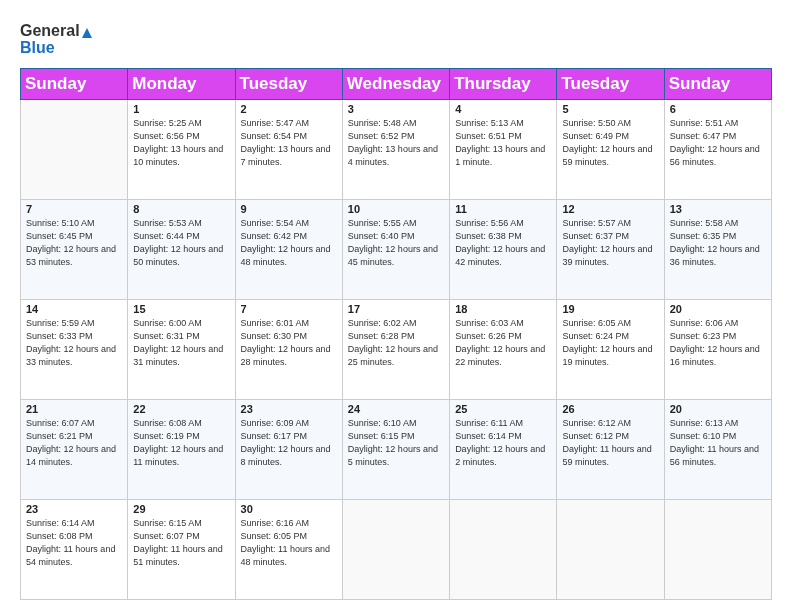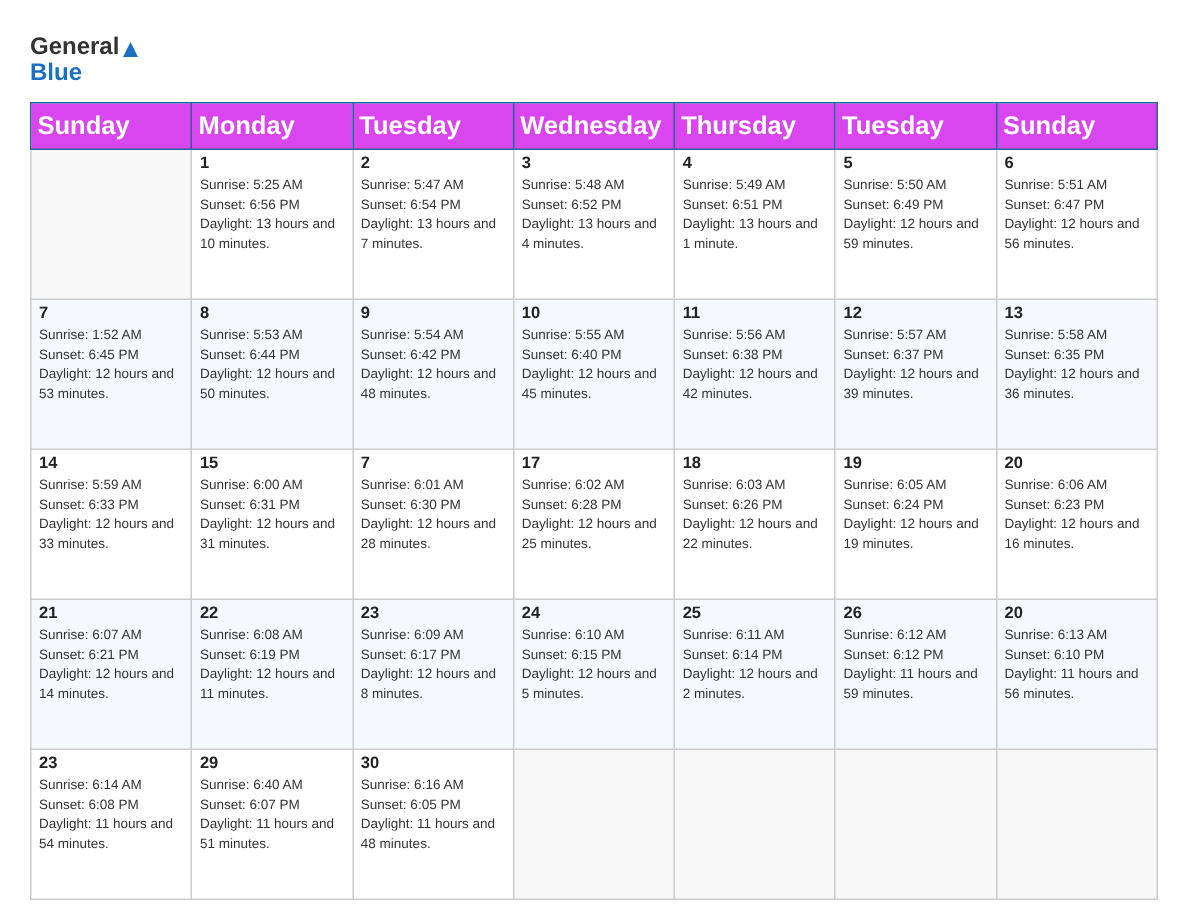--- a/index.html
+++ b/index.html
@@ -133,21 +133,21 @@
           </td>
           <td>
             <span class="day-num">3</span>
             <div class="day-info">Sunrise: 5:48 AM
 Sunset: 6:52 PM
 Daylight: 13 hours
 and 4 minutes.</div>
           </td>
           <td>
             <span class="day-num">4</span>
-            <div class="day-info">Sunrise: 5:49 AM
+            <div class="day-info">Sunrise: 5:13 AM
 Sunset: 6:51 PM
 Daylight: 13 hours
 and 1 minute.</div>
           </td>
           <td>
             <span class="day-num">5</span>
             <div class="day-info">Sunrise: 5:50 AM
 Sunset: 6:49 PM
 Daylight: 12 hours
 and 59 minutes.</div>
@@ -156,21 +156,21 @@
             <span class="day-num">6</span>
             <div class="day-info">Sunrise: 5:51 AM
 Sunset: 6:47 PM
 Daylight: 12 hours
 and 56 minutes.</div>
           </td>
         </tr>
         <tr class="row-alt">
           <td>
             <span class="day-num">7</span>
-            <div class="day-info">Sunrise: 1:52 AM
+            <div class="day-info">Sunrise: 5:10 AM
 Sunset: 6:45 PM
 Daylight: 12 hours
 and 53 minutes.</div>
           </td>
           <td>
             <span class="day-num">8</span>
             <div class="day-info">Sunrise: 5:53 AM
 Sunset: 6:44 PM
 Daylight: 12 hours
 and 50 minutes.</div>
@@ -316,21 +316,21 @@
         <tr>
           <td>
             <span class="day-num">23</span>
             <div class="day-info">Sunrise: 6:14 AM
 Sunset: 6:08 PM
 Daylight: 11 hours
 and 54 minutes.</div>
           </td>
           <td>
             <span class="day-num">29</span>
-            <div class="day-info">Sunrise: 6:40 AM
+            <div class="day-info">Sunrise: 6:15 AM
 Sunset: 6:07 PM
 Daylight: 11 hours
 and 51 minutes.</div>
           </td>
           <td>
             <span class="day-num">30</span>
             <div class="day-info">Sunrise: 6:16 AM
 Sunset: 6:05 PM
 Daylight: 11 hours
 and 48 minutes.</div>

